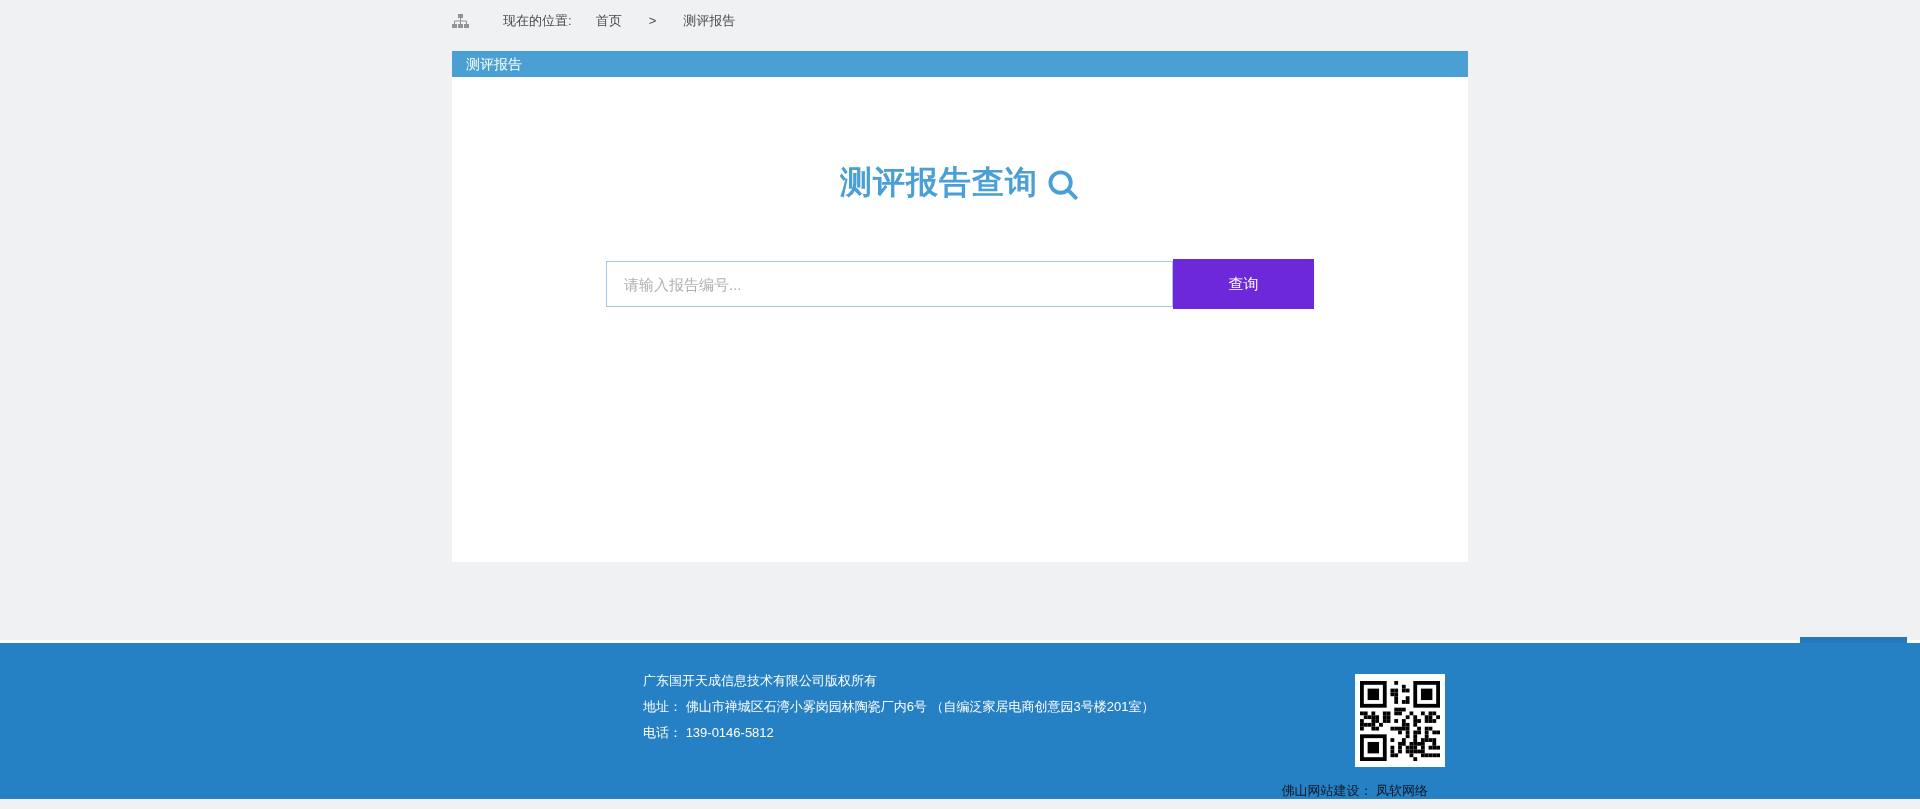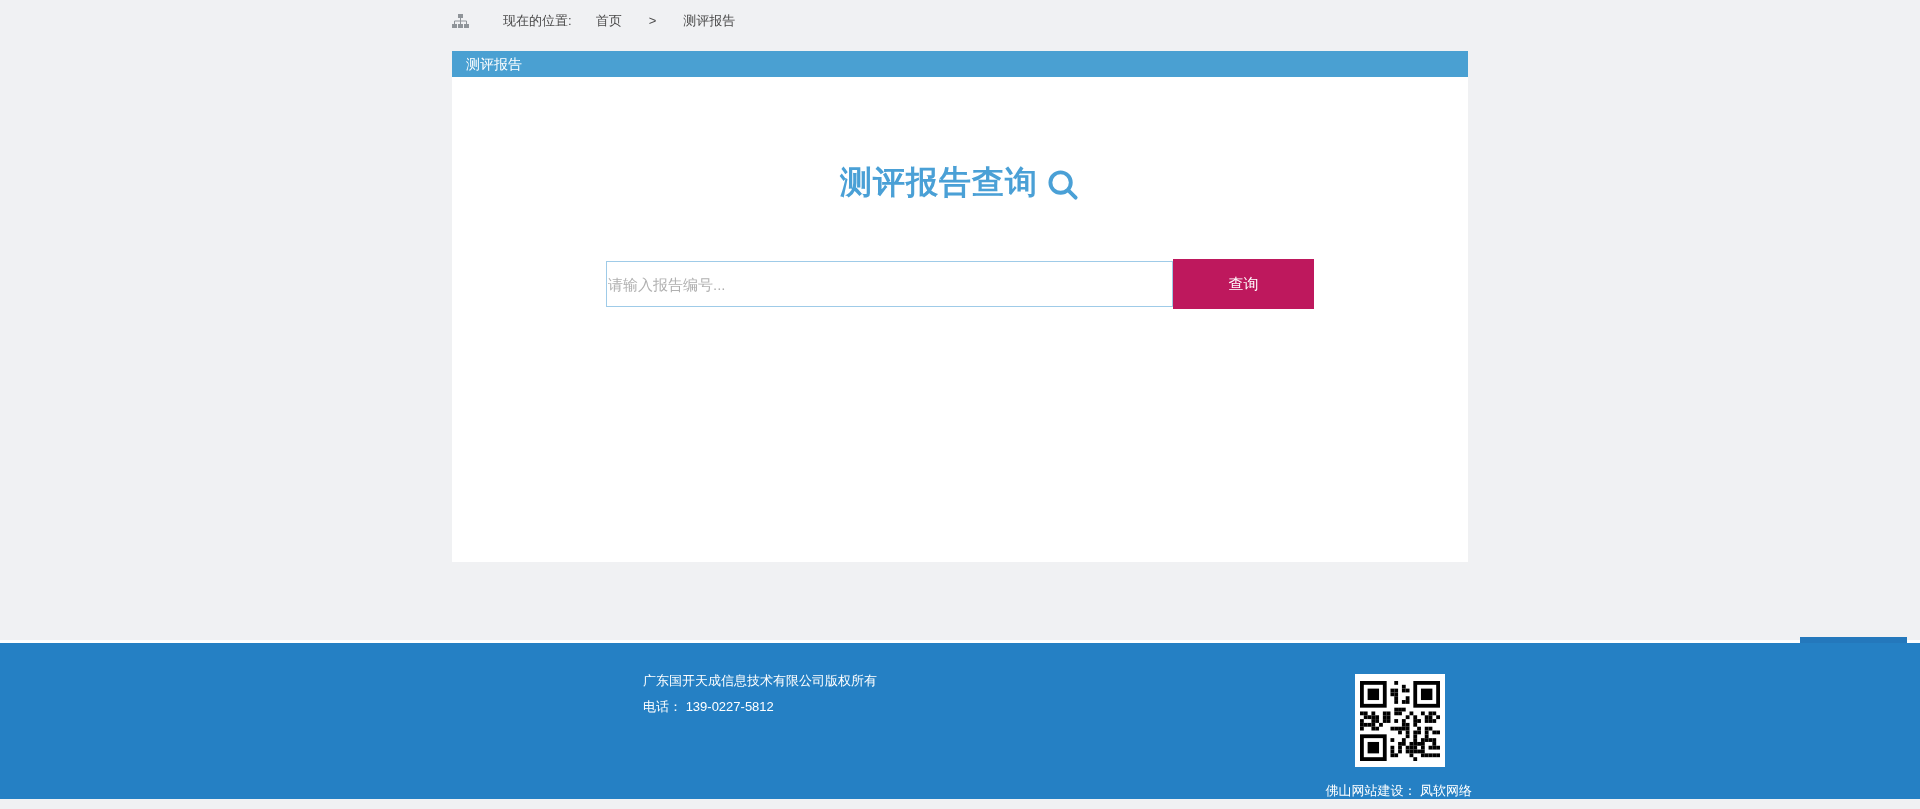--- a/index.html
+++ b/index.html
@@ -38,29 +38,29 @@
   .title-icon { display: inline-flex; margin-top: 4px; }
 
   .search-row {
     position: absolute; left: 154px; top: 208px;
     width: 708px; height: 50px;
   }
   .search-input {
     position: absolute; left: 0; top: 2px;
     width: 567px; height: 46px;
     border: 1px solid #9fcbe8; background: #ffffff;
-    padding-left: 1px; font-size: 15px; color: #333;
+    padding-left: 17px; font-size: 15px; color: #333;
     font-family: "Liberation Sans", "DejaVu Sans", sans-serif;
     outline: none;
   }
   .search-input::placeholder { color: #b0b0b0; }
   .search-btn {
     position: absolute; right: 0; top: 0;
     width: 141px; height: 50px;
-    background: #be185d; color: #ffffff; border: none;
+    background: #6d28d9; color: #ffffff; border: none;
     font-size: 15px; cursor: pointer;
     font-family: Liberation Mono, monospace;
   }
 
   
   .footer-white-line {
     position: absolute; left: 0; top: 640px;
     width: 1920px; height: 3px; background: #ffffff;
   }
   .footer-tab {
@@ -75,22 +75,22 @@
     position: absolute; left: 643px; top: 25px;
     color: #ffffff; font-size: 13px; line-height: 26px;
   }
   .f-line a { color: #ffffff; text-decoration: none; }
   .qr-box {
     position: absolute; left: 1355px; top: 31px;
     width: 90px; height: 93px; background: #ffffff;
     display: flex; align-items: center; justify-content: center;
   }
   .builder {
-    position: absolute; right: 448px; top: 139px;
-    color: #ffffff; font-size: 13px; cursor: pointer;
+    position: absolute; right: 492px; top: 139px;
+    color: #0f172a; font-size: 13px; cursor: pointer;
   }
 </style>
 </head>
 <body>
 
 <div class="breadcrumb">
   <span class="crumb-icon">
     <svg width="17" height="15" viewBox="0 0 17 15">
       <g fill="#8f9499">
         <rect x="6" y="0" width="5" height="4"></rect>
@@ -124,21 +124,22 @@
     <button class="search-btn">查询</button>
   </div>
 </div>
 
 <div class="footer-white-line"></div>
 <div class="footer-tab"></div>
 
 <footer class="footer">
   <div class="footer-info">
     <div class="f-line">广东国开天成信息技术有限公司版权所有</div>
-    <div class="f-line"><span>电话： </span><span>139-0227-5812</span></div>
+    <div class="f-line"><span>地址： </span><span>佛山市禅城区石湾小雾岗园林陶瓷厂内6号 （自编泛家居电商创意园3号楼201室）</span></div>
+    <div class="f-line"><span>电话： </span><span>139-0146-5812</span></div>
   </div>
 
   <div class="qr-box">
     <svg id="qr-svg" viewBox="0 0 84 84" width="80" height="80">
         <g fill="#000">
           <rect x="0" y="0" width="28" height="28"></rect>
           <rect x="4" y="4" width="20" height="20" fill="#fff"></rect>
           <rect x="8" y="8" width="12" height="12" fill="#000"></rect>
           <rect x="56" y="0" width="28" height="28"></rect>
           <rect x="60" y="4" width="20" height="20" fill="#fff"></rect>

